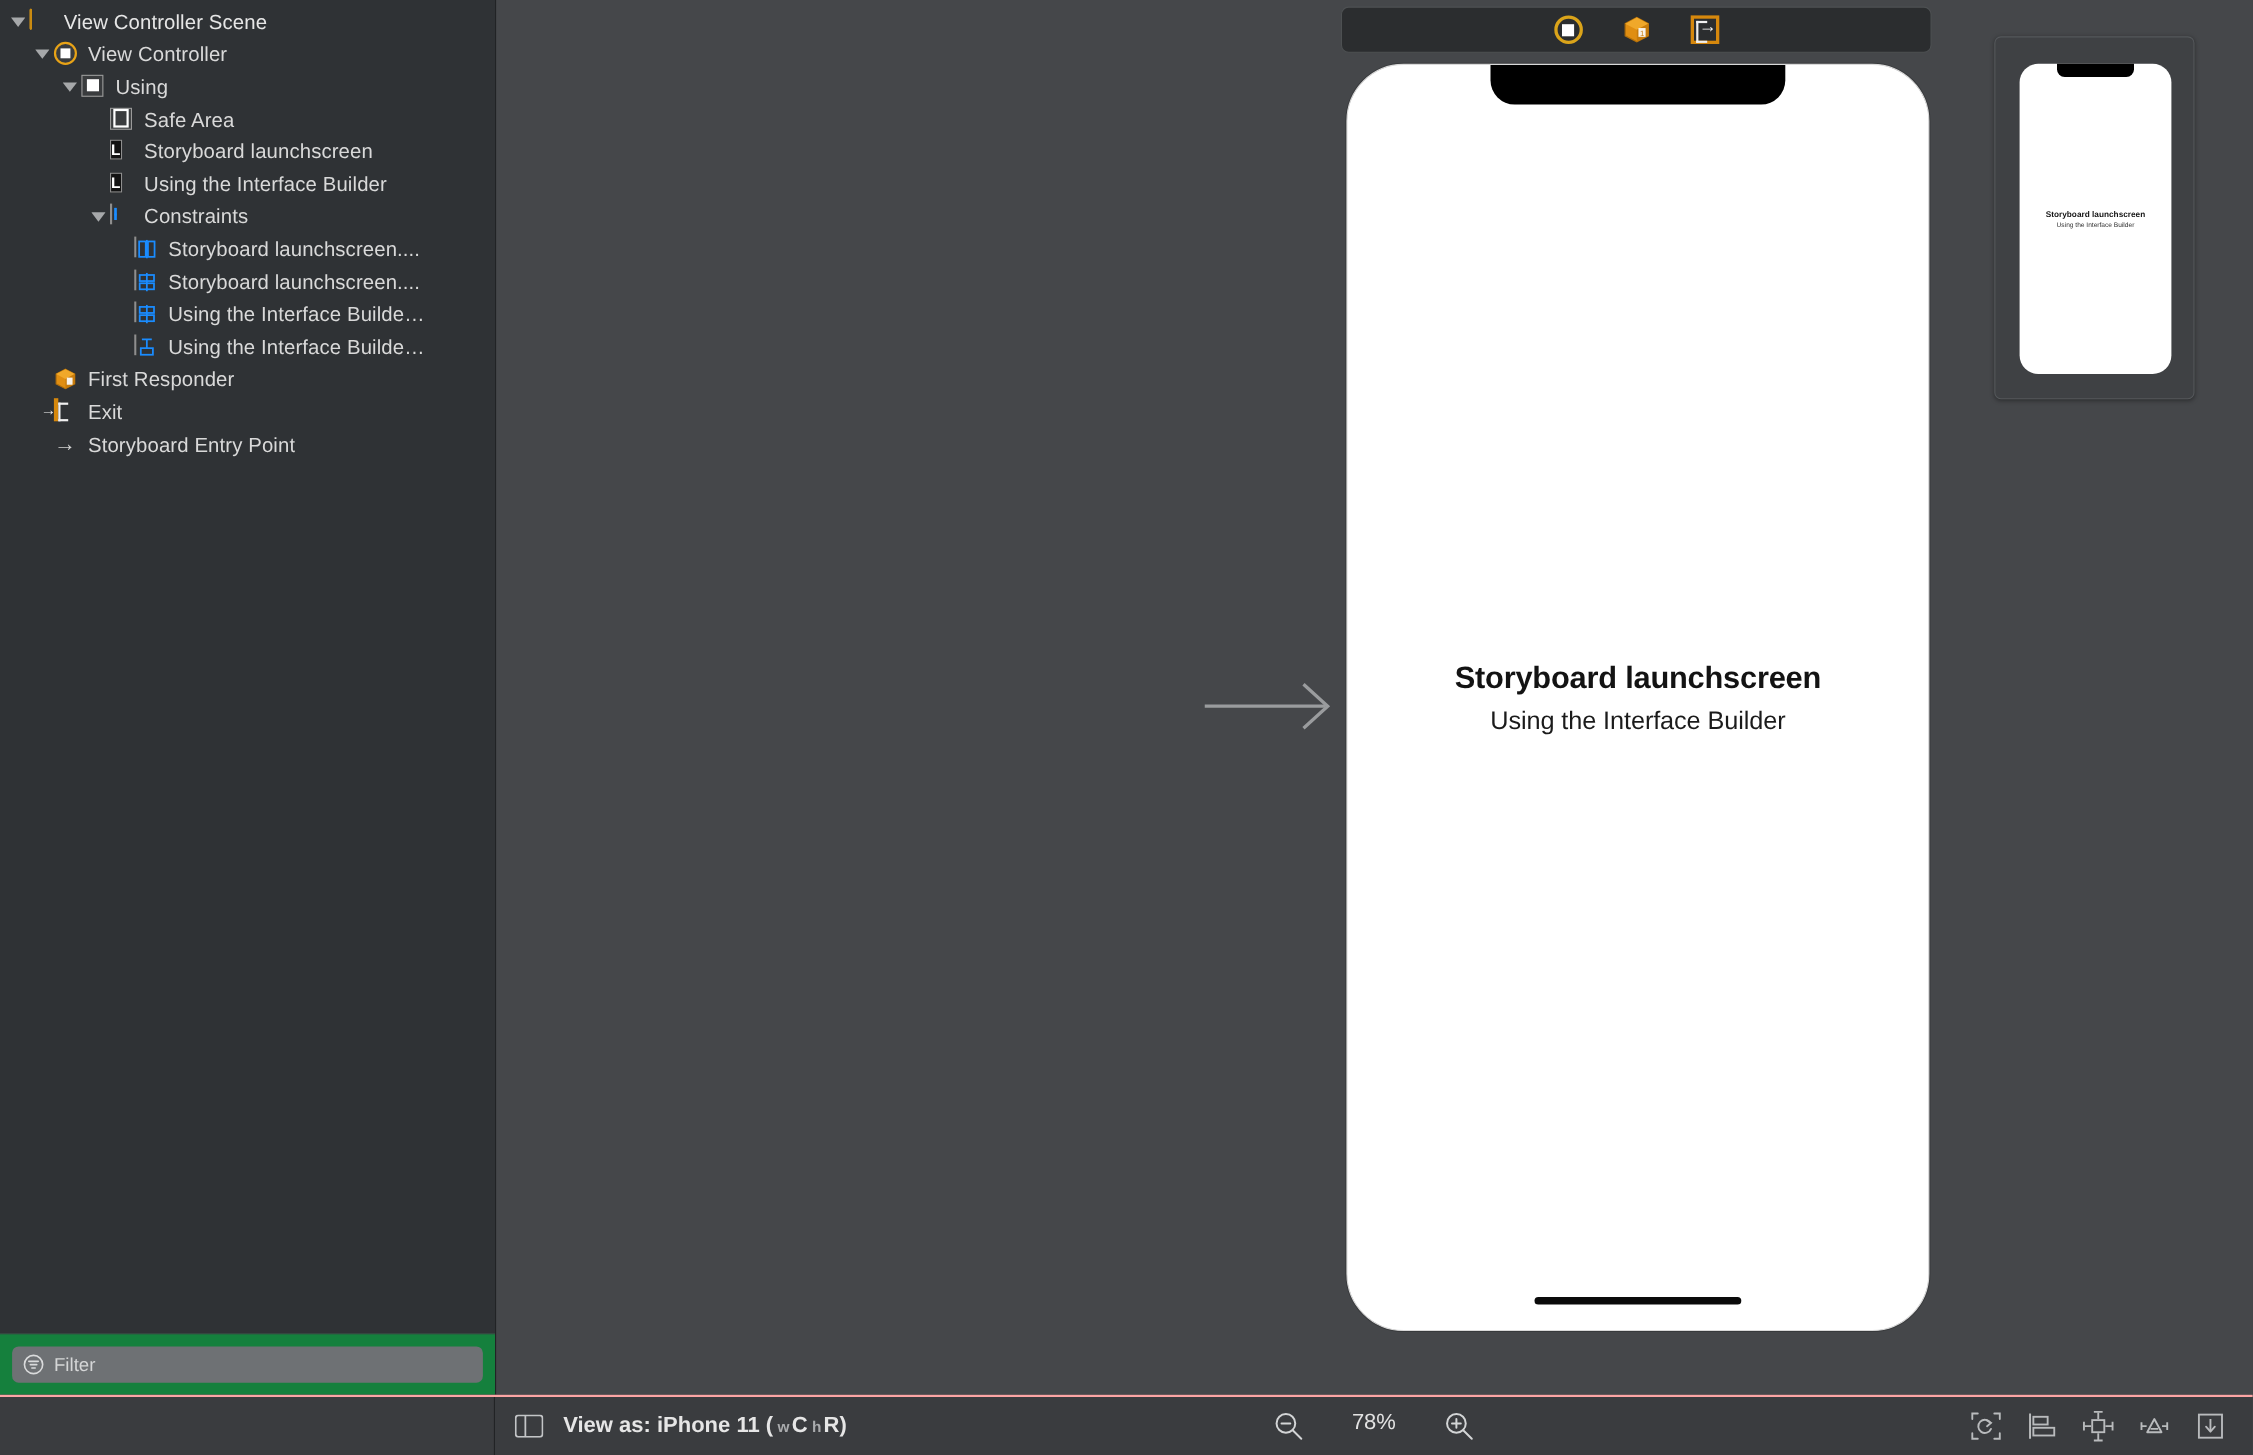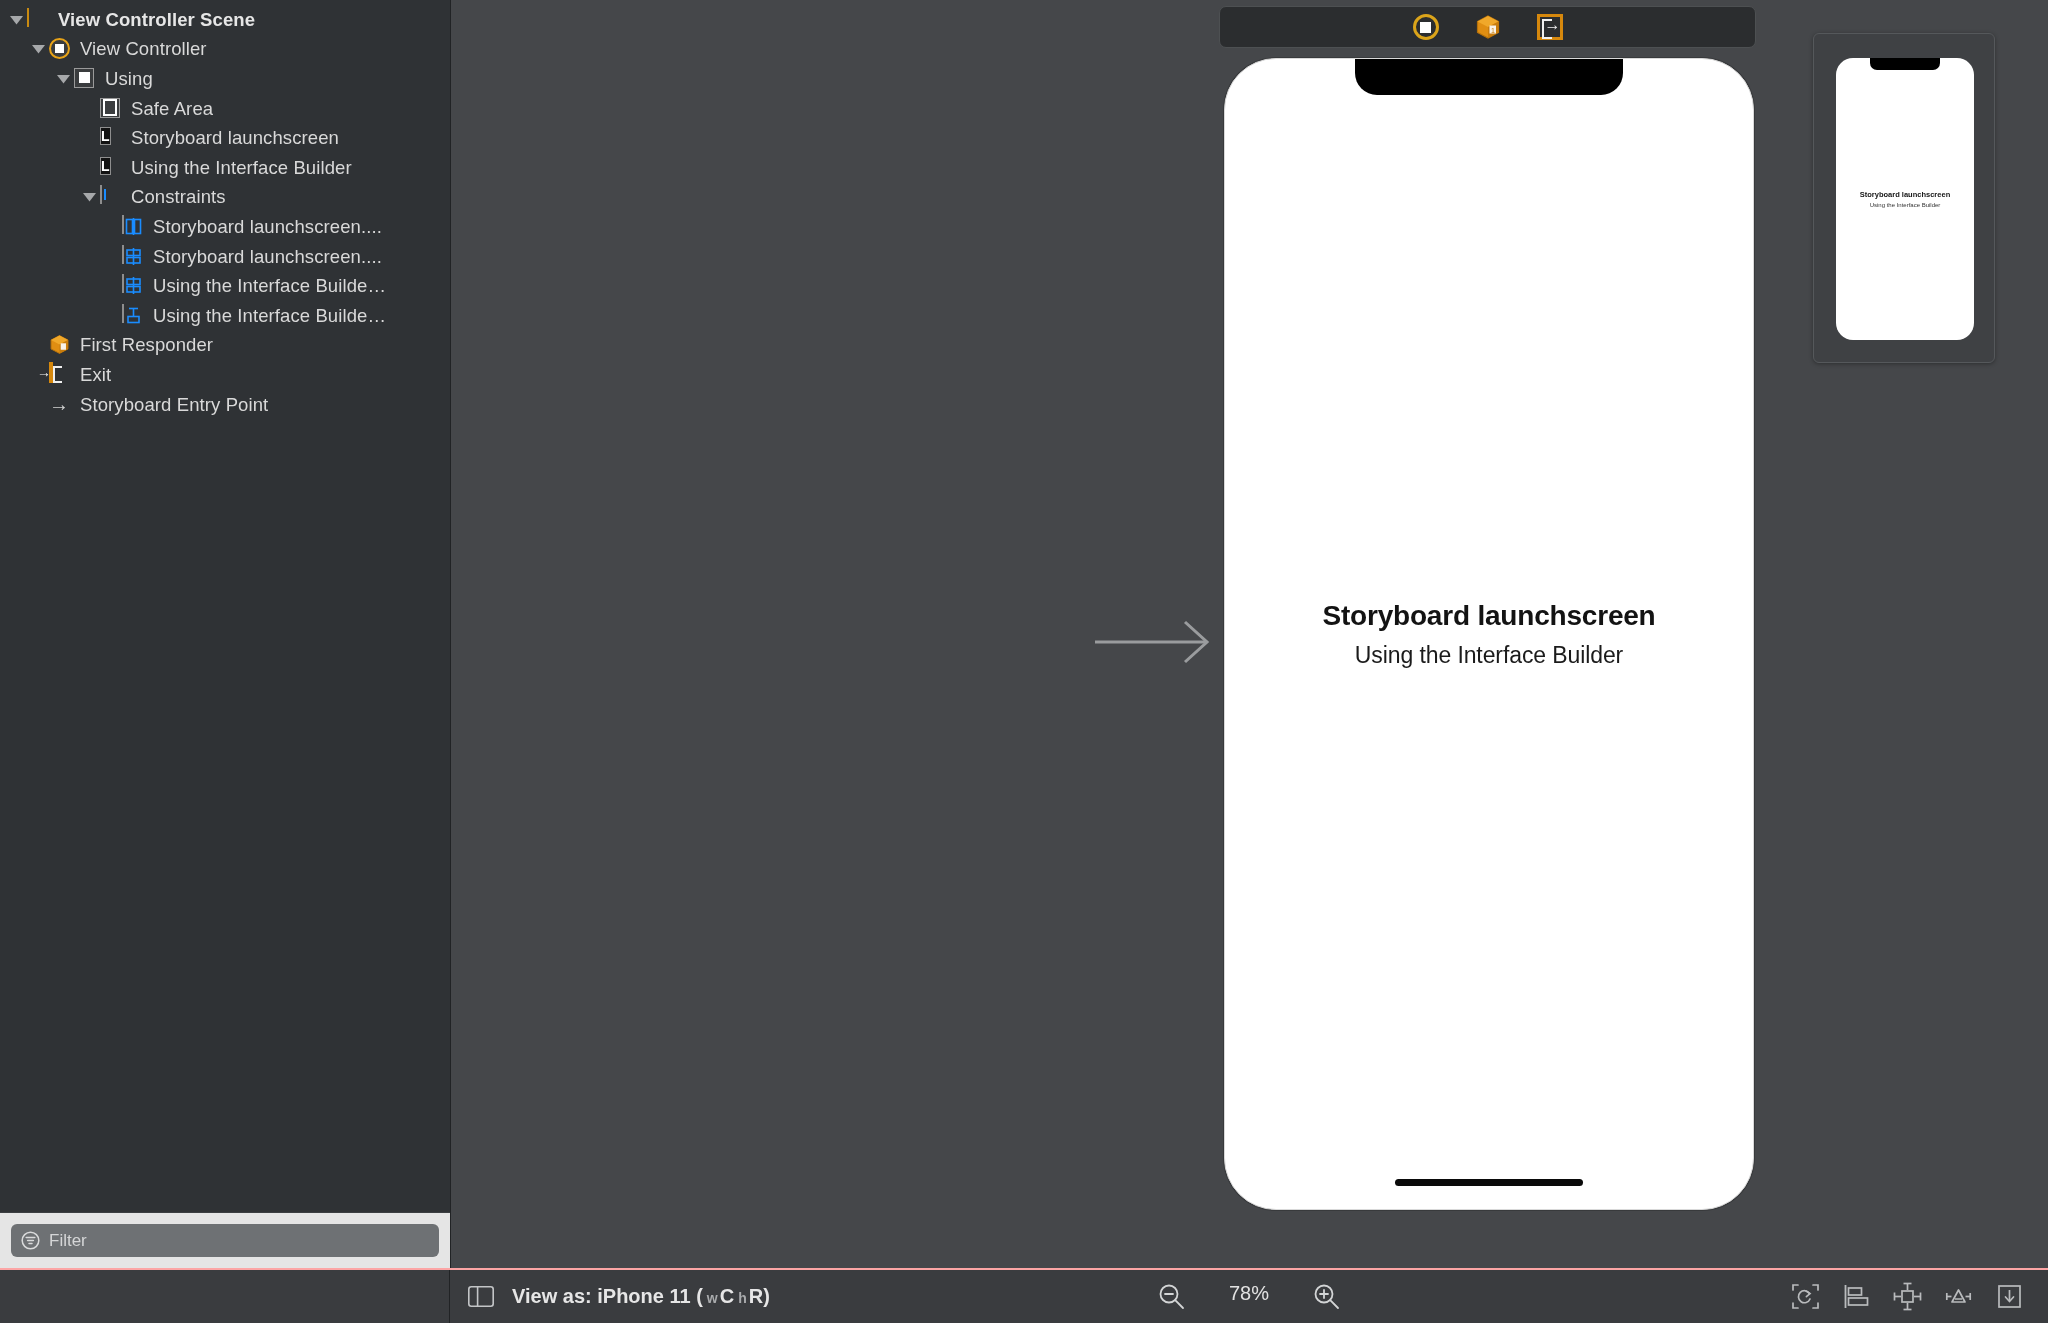--- a/index.html
+++ b/index.html
@@ -22,21 +22,21 @@
   .row {
     display:flex; align-items:center; height:29.6px; padding-right:6px;
     white-space:nowrap; cursor:default;
   }
   .tw {
     width:22px; flex:0 0 22px; display:flex; align-items:center; justify-content:center;
   }
   .tw svg { display:block; }
   .ico { width:22px; height:22px; flex:0 0 22px; margin-right:9px; position:relative; }
   .lbl { font-size:18.5px; color:#d9d9d9; letter-spacing:0.1px; overflow:hidden; text-overflow:ellipsis; }
-  .lbl.bold { font-weight:bold; color:#e6e6e6; }
+  .lbl.bold { font-weight:normal; color:#e6e6e6; }
 
   
   .i0 { padding-left:5px; }
   .i1 { padding-left:27px; }
   .i2 { padding-left:52px; }
   .i3 { padding-left:78px; }
   .i4 { padding-left:100px; }
   .noarrow { }
 
   
@@ -102,21 +102,21 @@
     content:"→"; position:absolute; right:0px; top:-2px; color:#f0f0f0;
     font-size:14px; line-height:21px;
   }
   .ic-entry {
     width:21px; height:21px; color:#d3d3d3; font-size:20px; line-height:20px; text-align:center;
   }
 
   
   .filterbar {
     height:56px; flex:0 0 56px; display:flex; align-items:center; padding:0 11px;
-    background:#e5e5e5; border-top:1px solid #3c3f42;
+    background:#15803d; border-top:1px solid #3c3f42;
   }
   .filterbox {
     flex:1; height:33px; background:#6e7174; border-radius:6px;
     display:flex; align-items:center; padding:0 10px; gap:9px;
   }
   .filter-ic { width:19px; height:19px; flex:0 0 19px; }
   .filter-txt { font-size:17px; color:#d5d6d7; }
 
   
   .canvas-wrap { flex:1; position:relative; background:#45474a; overflow:hidden; }

